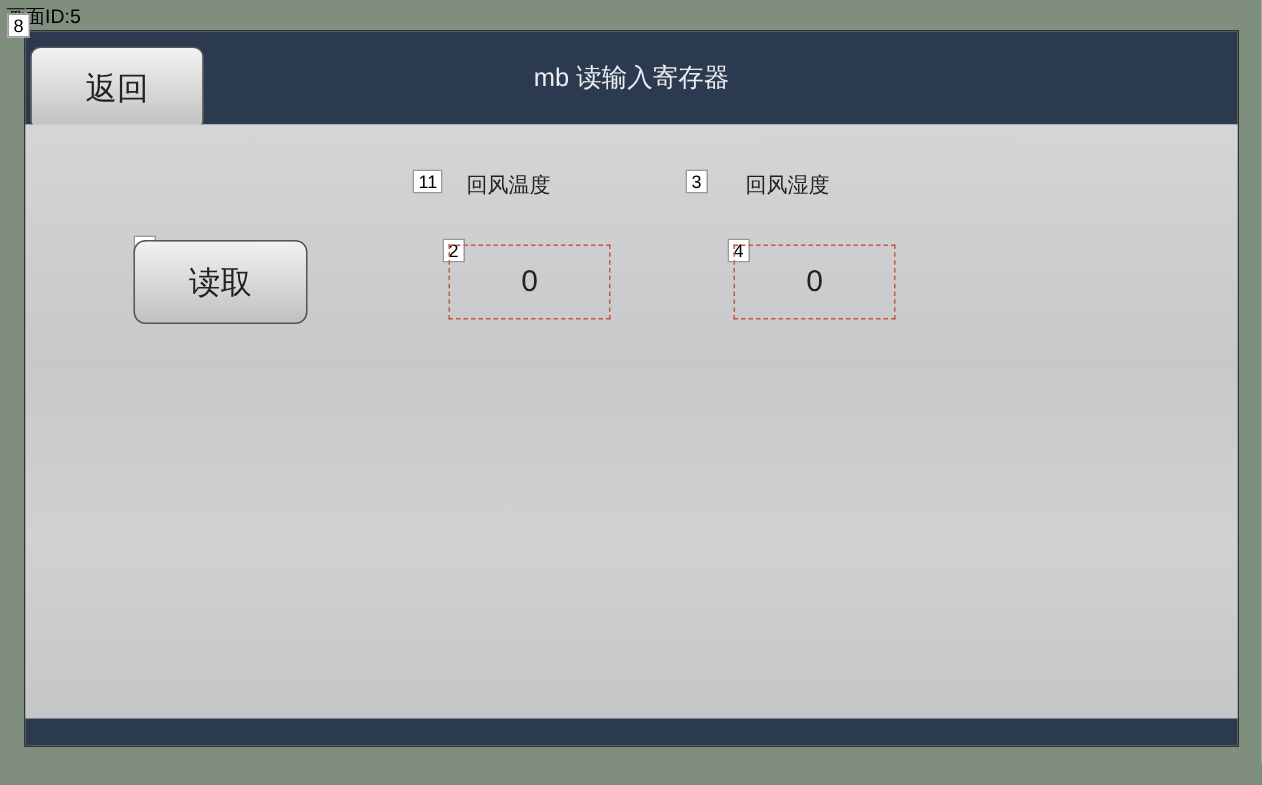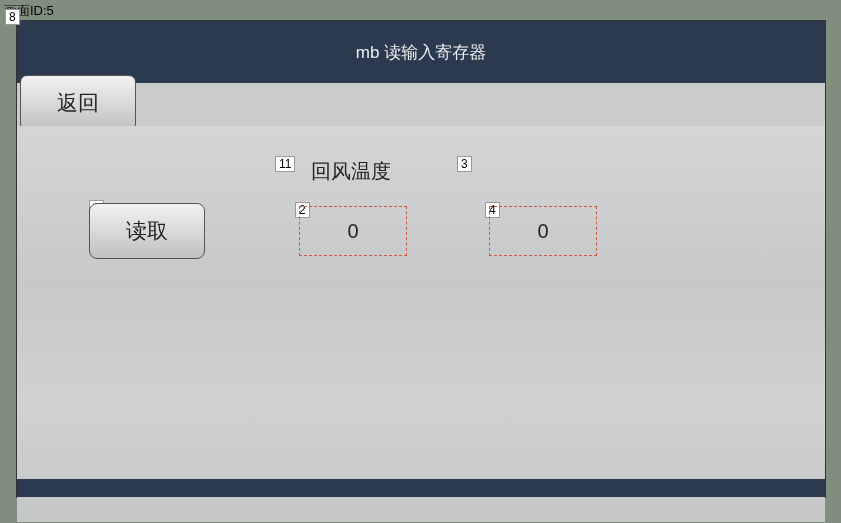--- a/index.html
+++ b/index.html
@@ -1,24 +1,24 @@
 <!DOCTYPE html>
 <html><head>
   <meta charset="utf-8">
   <style>
     * { box-sizing: border-box; margin: 0; padding: 0; }
     body { width: 841px; height: 523px; background: #808e7d; font-family: "Microsoft YaHei", sans-serif; overflow: hidden; position: relative; }
     .top-info { position: absolute; top: 2px; left: 4px; font-size: 13px; color: #000; font-weight: 500; }
     .window { position: absolute; top: 20px; left: 16px; width: 810px; height: 478px; background: #c9cbcd; border: 1px solid #333; }
     .header { height: 62px; background: #2c3a4f; position: relative; }
     .title { position: absolute; left: 50%; top: 50%; transform: translate(-50%, -50%); color: #ebedf0; font-size: 17px; }
-    .back-btn { position: absolute; top: 10px; left: 3px; width: 116px; height: 56px; background: linear-gradient(#f2f2f2, #c0c0c0); border: 1px solid #555; border-radius: 7px; font-size: 21px; color: #222; cursor: pointer; font-family: inherit; margin-top: 44px; }
-    .content { position: relative; width: 100%; height: calc(100% - 62px - 18px); background: linear-gradient(180deg, #d3d5d7 0%, #c6c8ca 40%, #cfd1d3 70%, #c4c6c8 100%); margin-top: 43px; }
+    .back-btn { position: absolute; top: 10px; left: 3px; width: 116px; height: 56px; background: linear-gradient(#f2f2f2, #c0c0c0); border: 1px solid #555; border-radius: 7px; font-size: 21px; color: #222; cursor: pointer; font-family: inherit; }
+    .content { position: relative; width: 100%; height: calc(100% - 62px - 18px); background: linear-gradient(180deg, #d3d5d7 0%, #c6c8ca 40%, #cfd1d3 70%, #c4c6c8 100%); }
     .footer { position: absolute; bottom: 0; left: 0; width: 100%; height: 18px; background: #2c3a4f; }
-    .label { position: absolute; font-size: 20px; color: #222; text-align: right; }
+    .label { position: absolute; font-size: 14px; color: #222; text-align: right; }
     .read-btn { position: absolute; top: 77px; left: 72px; width: 116px; height: 56px; background: linear-gradient(#f2f2f2, #c0c0c0); border: 1px solid #555; border-radius: 8px; font-size: 21px; color: #222; cursor: pointer; font-family: inherit; }
     .value-box { position: absolute; width: 108px; height: 50px; border: 1.5px dashed #cc593f; display: flex; align-items: center; justify-content: center; font-size: 20px; color: #222; }
     .tag { position: absolute; background: #fff; border: 1px solid #999; font-size: 12px; color: #000; padding: 0 3px; line-height: 14px; }
   </style>
 </head>
 <body>
 
 <div class="top-info">画面ID:5</div>
 
 <div class="window">
@@ -26,20 +26,21 @@
     <div class="title">mb  读输入寄存器</div>
     <span class="tag" style="top:-12px; left:-12px;">8</span>
     <button class="back-btn">返回</button>
   </div>
 
   <div class="content">
     <span class="tag" style="top:30px; left:258px;">11</span>
     <div class="label" style="top:32px; left:294px;">回风温度</div>
 
     <span class="tag" style="top:30px; left:440px;">3</span>
+    <div class="label" style="top:32px; left:480px;">回风湿度</div>
 
     <span class="tag" style="top:74px; left:72px;">1</span>
     <button class="read-btn">读取</button>
 
     <span class="tag" style="top:76px; left:278px;">2</span>
     <div class="value-box" style="top:80px; left:282px;">0</div>
 
     <span class="tag" style="top:76px; left:468px;">4</span>
     <div class="value-box" style="top:80px; left:472px;">0</div>
   </div>

